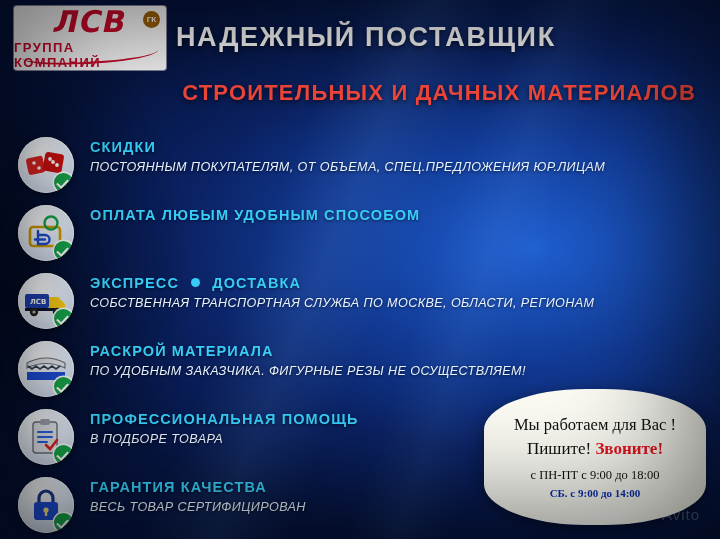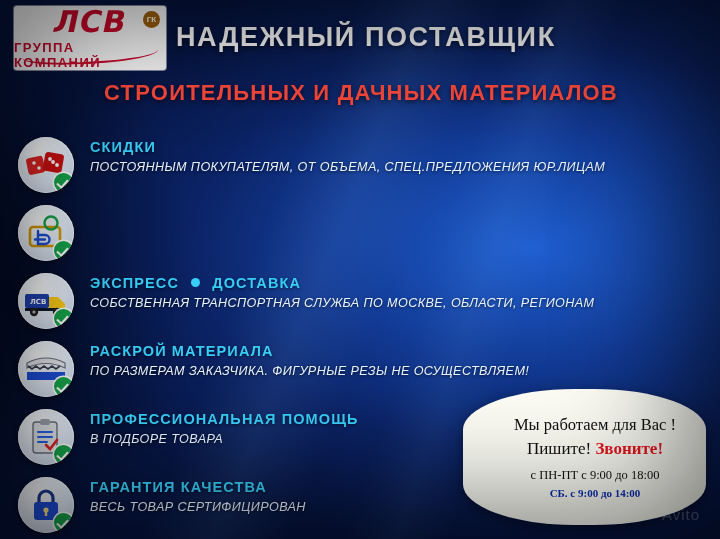--- a/index.html
+++ b/index.html
@@ -59,21 +59,21 @@
     transform:rotate(-2deg);
   }
 
   
   .h1{
     position:absolute;left:176px;top:22px;width:530px;text-align:left;
     color:#ffffff;font-weight:bold;font-size:27px;letter-spacing:1.6px;
     text-shadow:0 2px 5px rgba(0,0,0,0.6);
   }
   .h2{
-    position:absolute;left:14px;top:80px;width:694px;text-align:center;
+    position:absolute;left:2px;top:80px;width:694px;text-align:right;
     color:#ff4a3d;font-weight:bold;font-size:22px;letter-spacing:1.2px;
     text-shadow:0 2px 5px rgba(0,0,0,0.65);
   }
 
   
   .features{position:absolute;left:16px;top:133px;width:694px;}
   .feature{position:relative;min-height:64px;margin-bottom:4px;}
   .f-icon{
     position:absolute;left:2px;top:4px;width:56px;height:56px;border-radius:50%;
     background:radial-gradient(circle at 35% 30%, #ffffff 0%, #dfe8f5 55%, #b9c8de 100%);
@@ -103,21 +103,21 @@
     border-right:2.2px solid #fff;border-bottom:2.2px solid #fff;
     transform:rotate(42deg);
   }
 
   
   .hours{
     position:absolute;right:14px;bottom:14px;width:222px;height:136px;
     background:#fdfdf6;border-radius:46% 46% 46% 46% / 30% 30% 30% 30%;
     box-shadow:0 4px 14px rgba(0,0,0,0.45);
     text-align:center;
-    display:flex;flex-direction:column;align-items:center;justify-content:center;padding-left:21px;
+    display:flex;flex-direction:column;align-items:center;justify-content:center;
   }
   .hours-l1{
     font-family:"Liberation Serif", serif;
     font-size:16.5px;color:#111;margin-bottom:4px;
   }
   .hours-l2{
     font-family:"Liberation Serif", serif;
     font-size:17px;color:#111;margin-bottom:9px;
   }
   .hours-l2 .accent{color:#e8161f;font-weight:bold;}
@@ -173,20 +173,21 @@
       <div class="f-icon">
         <svg width="56" height="56" viewBox="0 0 56 56">
           <rect x="12" y="22" width="30" height="19" rx="3" fill="none" stroke="#d19a00" stroke-width="2.6"></rect>
           <path d="M20 30 h7 a4.5 4.5 0 0 1 0 9 h-7 M17 34.5 h10" stroke="#1d4ed8" stroke-width="2.4" fill="none" stroke-linecap="round"></path>
           <path d="M20 39 v-13" stroke="#1d4ed8" stroke-width="2.4" fill="none" stroke-linecap="round"></path>
           <circle cx="33" cy="18" r="6.5" fill="none" stroke="#16a34a" stroke-width="2.4"></circle>
         </svg>
         <div class="check"></div>
       </div>
       <div class="f-text">
+        <div class="f-title">ОПЛАТА ЛЮБЫМ УДОБНЫМ СПОСОБОМ</div>
       </div>
     </div>
 
     <div class="feature">
       <div class="f-icon">
         <svg width="56" height="56" viewBox="0 0 56 56">
           <rect x="7" y="21" width="24" height="14" rx="2" fill="#1e40af"></rect>
           <path d="M31 24 h9 l7 7 v4 H31z" fill="#facc15"></path>
           <rect x="7" y="35" width="40" height="3" fill="#0f172a"></rect>
           <circle cx="16" cy="39" r="4.2" fill="#222"></circle>
@@ -211,21 +212,21 @@
       <div class="f-icon">
         <svg width="56" height="56" viewBox="0 0 56 56">
           <path d="M9 22 q19 -10 38 0 l0 5 q-19 -9 -38 0z" fill="#e5e7eb" stroke="#6b7280" stroke-width="1.2"></path>
           <path d="M10 25 l4 3 4-3 4 3 4-3 4 3 4-3 4 3 4-3" fill="none" stroke="#374151" stroke-width="1.6"></path>
           <rect x="9" y="31" width="38" height="8" fill="#1d4ed8"></rect>
         </svg>
         <div class="check"></div>
       </div>
       <div class="f-text">
         <div class="f-title">РАСКРОЙ МАТЕРИАЛА</div>
-        <div class="f-desc">ПО РАЗМЕРАМ ЗАКАЗЧИКА.  ФИГУРНЫЕ РЕЗЫ НЕ ОСУЩЕСТВЛЯЕМ!</div>
+        <div class="f-desc">ПО УДОБНЫМ ЗАКАЗЧИКА.  ФИГУРНЫЕ РЕЗЫ НЕ ОСУЩЕСТВЛЯЕМ!</div>
       </div>
     </div>
 
     <div class="feature">
       <div class="f-icon">
         <svg width="56" height="56" viewBox="0 0 56 56">
           <rect x="15" y="13" width="24" height="31" rx="3" fill="#e5e7eb" stroke="#6b7280" stroke-width="1.4"></rect>
           <rect x="22" y="10" width="10" height="6" rx="2" fill="#9ca3af"></rect>
           <path d="M20 23 h14 M20 28 h14 M20 33 h9" stroke="#2563eb" stroke-width="2" stroke-linecap="round"></path>
           <path d="M28 36 l4 4 7 -9" stroke="#e02424" stroke-width="2.6" fill="none" stroke-linecap="round"></path>

